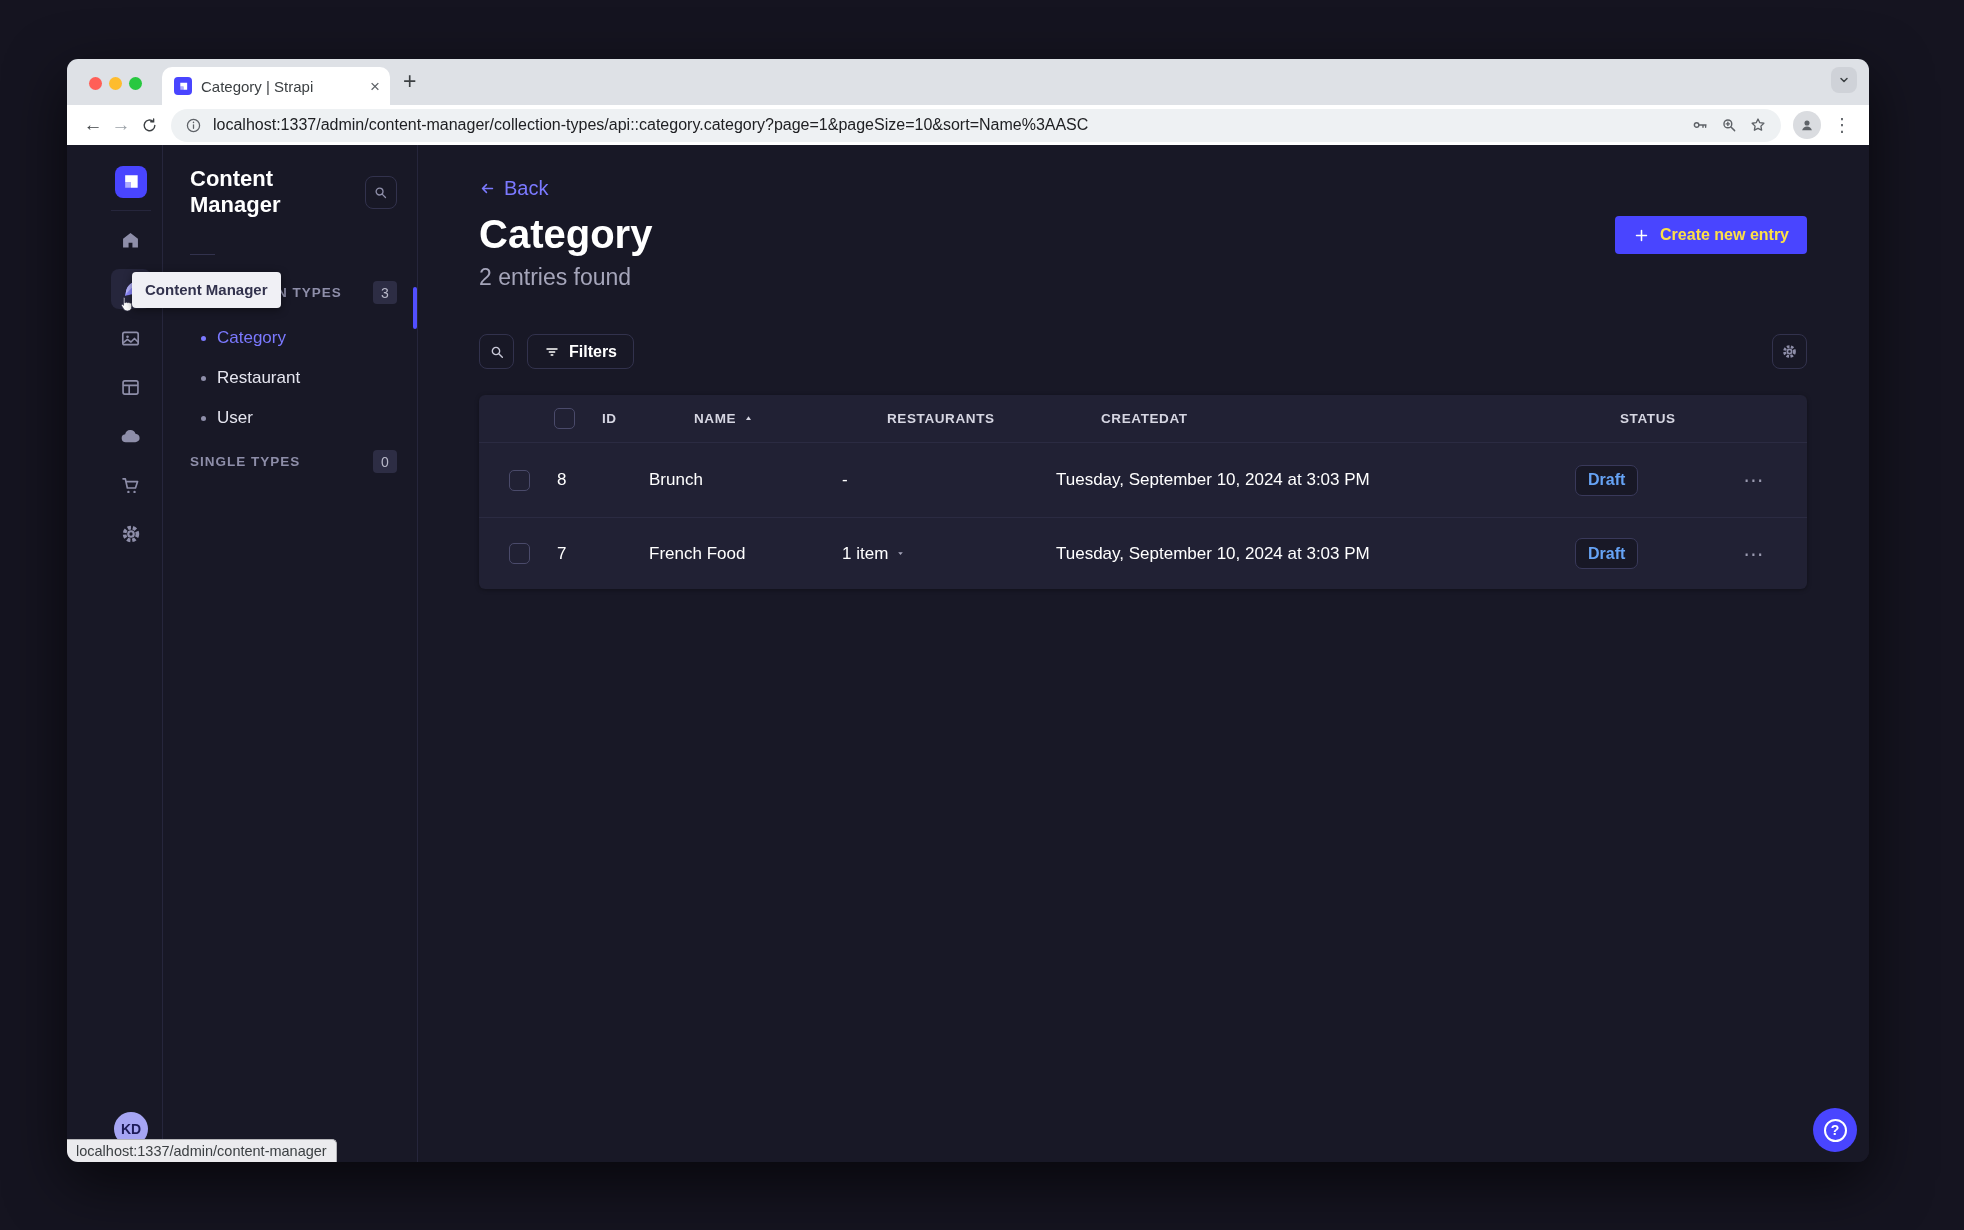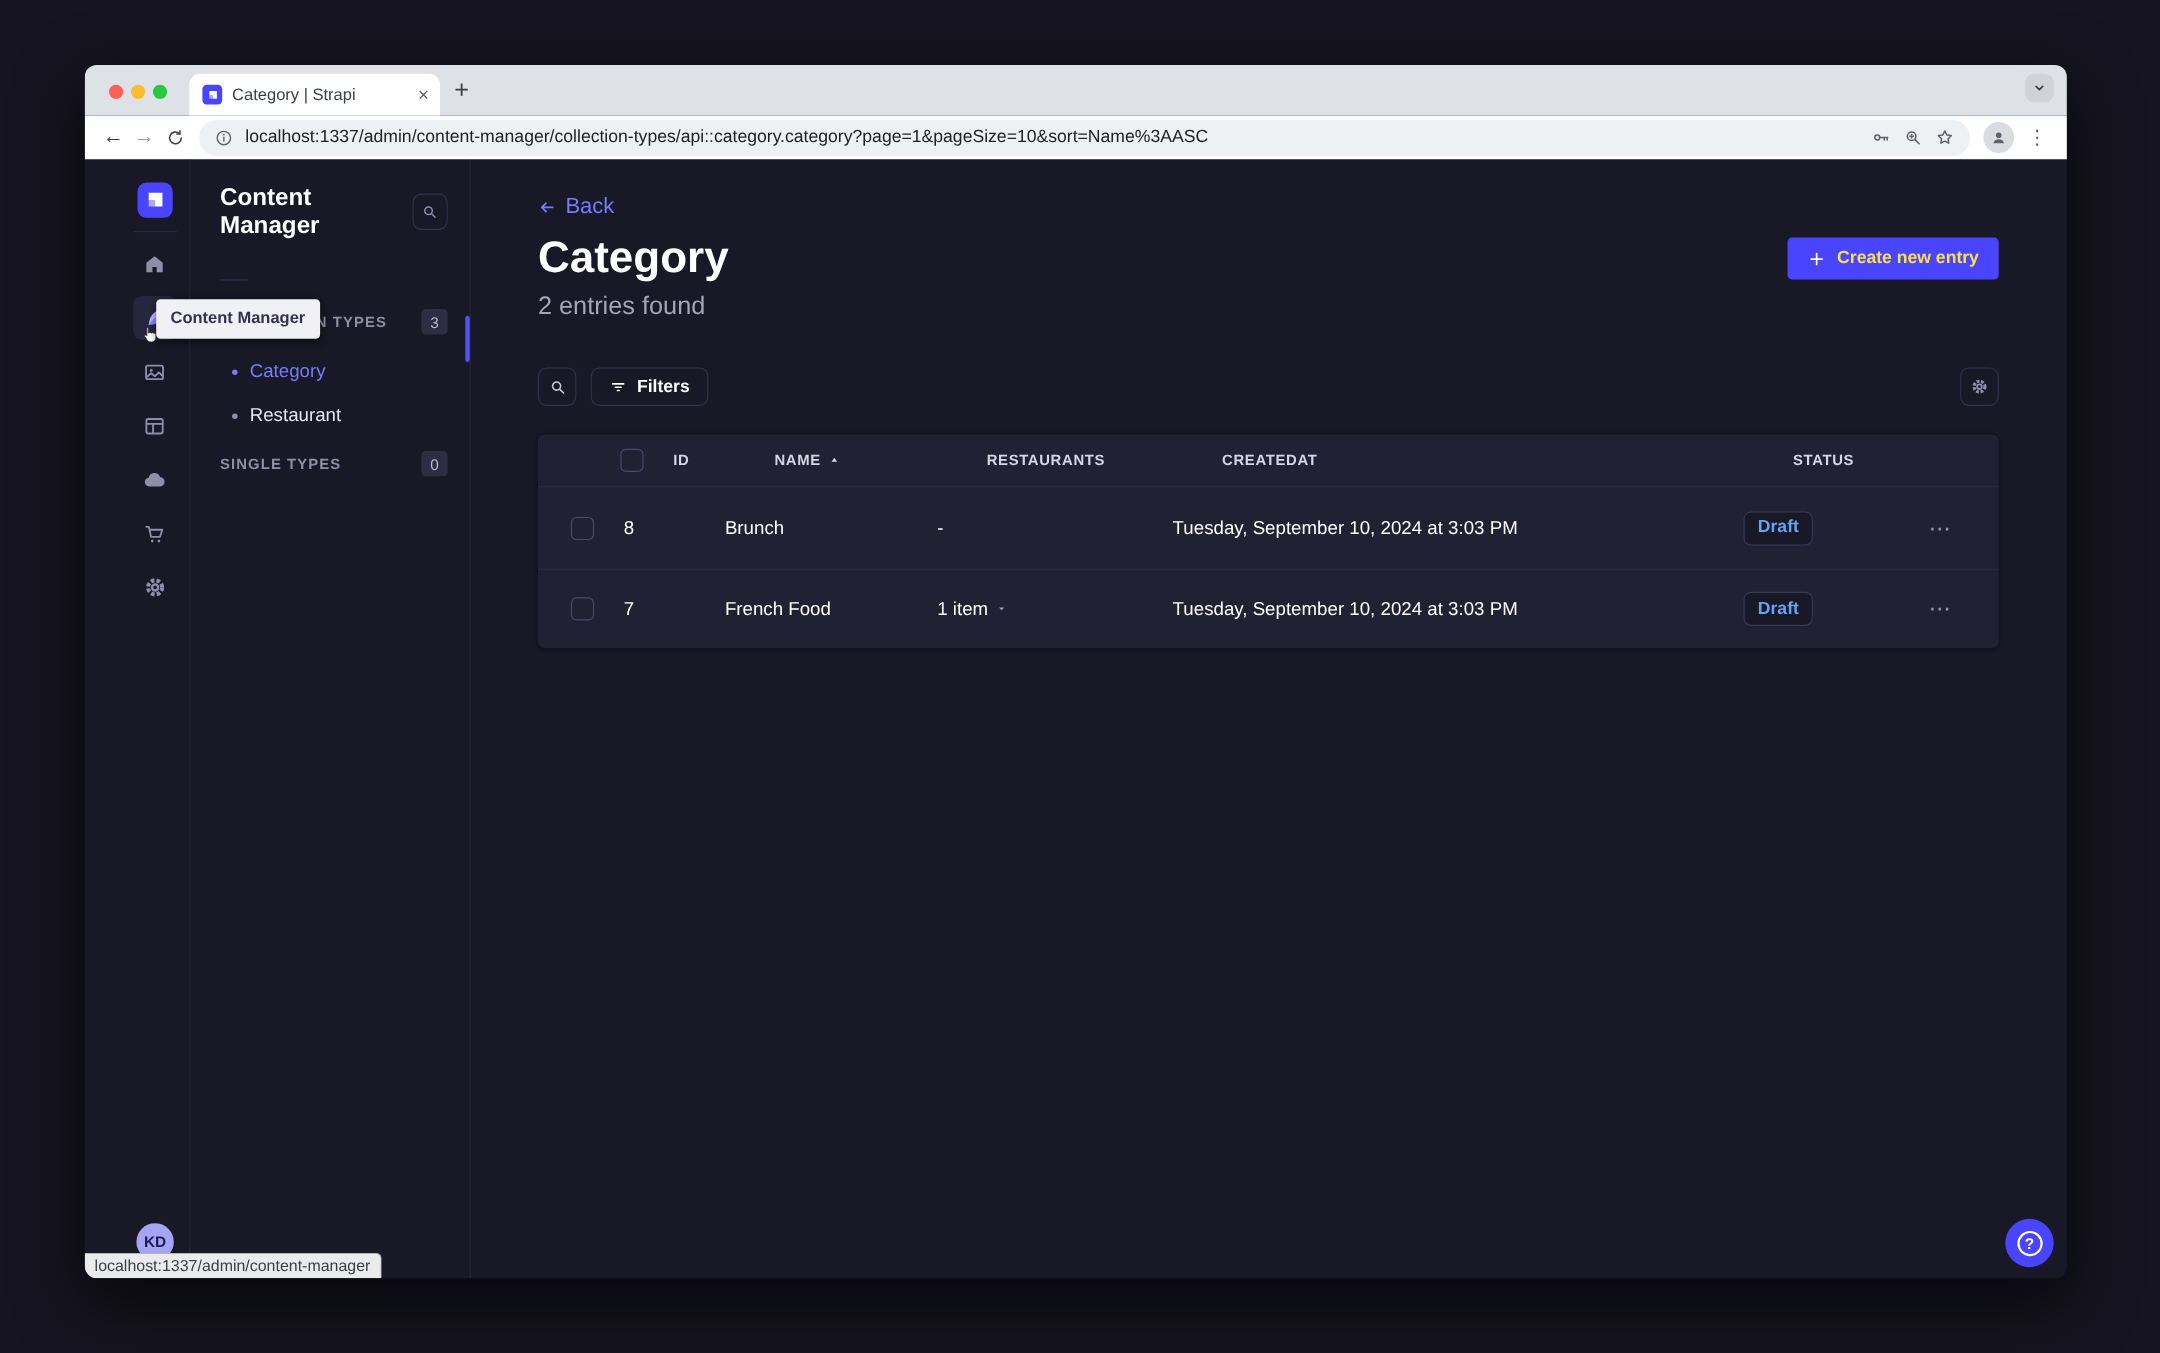--- a/index.html
+++ b/index.html
@@ -7,21 +7,21 @@
   body {
     background:#151420;
     font-family:"Liberation Sans","DejaVu Sans",sans-serif;
     position:relative;
     overflow:hidden;
   }
   svg { display:block; }
 
   
   .window {
-    position:absolute; left:77px; top:59px; width:1802px; height:1103px;
+    position:absolute; left:67px; top:59px; width:1802px; height:1103px;
     border-radius:11px; overflow:hidden;
     box-shadow:0 20px 60px rgba(0,0,0,.65);
     display:flex; flex-direction:column;
     background:#181826;
   }
   .tabstrip { height:46px; background:#dee1e6; position:relative; flex:none; }
   .traffic { position:absolute; left:22px; top:18px; display:flex; gap:7px; }
   .traffic span { width:13px; height:13px; border-radius:50%; }
   .light-red{ background:#ff5f57;} .light-yellow{ background:#febc2e;} .light-green{ background:#28c840;}
   .tab {
@@ -296,20 +296,24 @@
       </div>
       <div class="ss-items">
         <div class="ss-item active">
           <span class="bullet"></span>
           <span>Category</span>
         </div>
         <div class="ss-item">
           <span class="bullet"></span>
           <span>Restaurant</span>
         </div>
+        <div class="ss-item">
+          <span class="bullet"></span>
+          <span>User</span>
+        </div>
       </div>
       <div class="ss-section second">
         <span class="ss-section-label">SINGLE TYPES</span>
         <span class="ss-badge">0</span>
       </div>
       <div class="active-bar"></div>
     </div>
 
     <div class="tooltip-cm">Content Manager</div>
 

